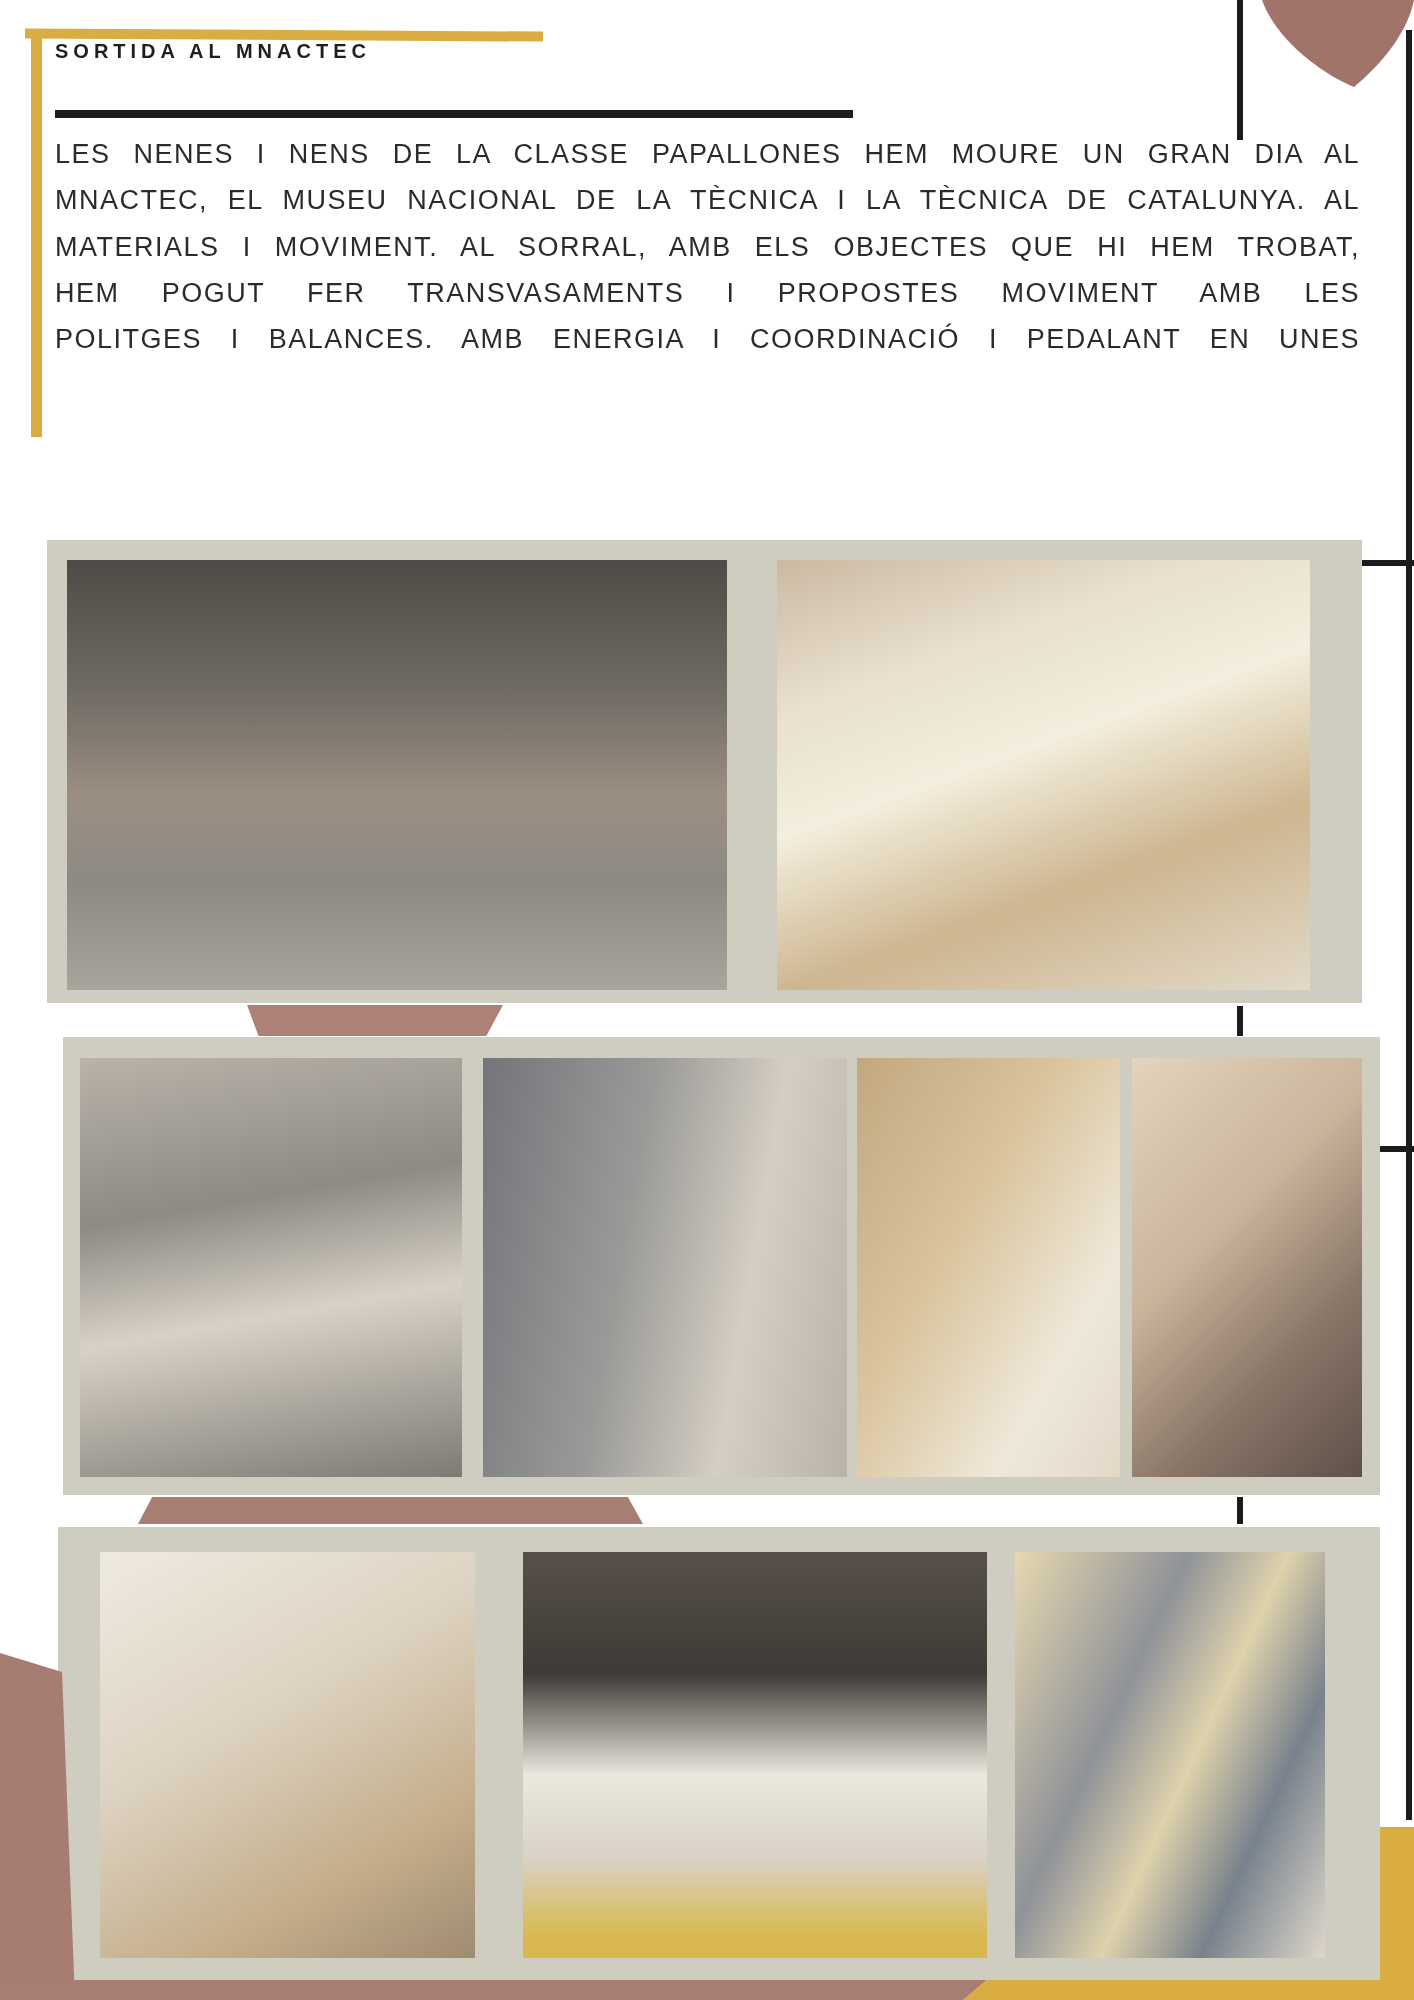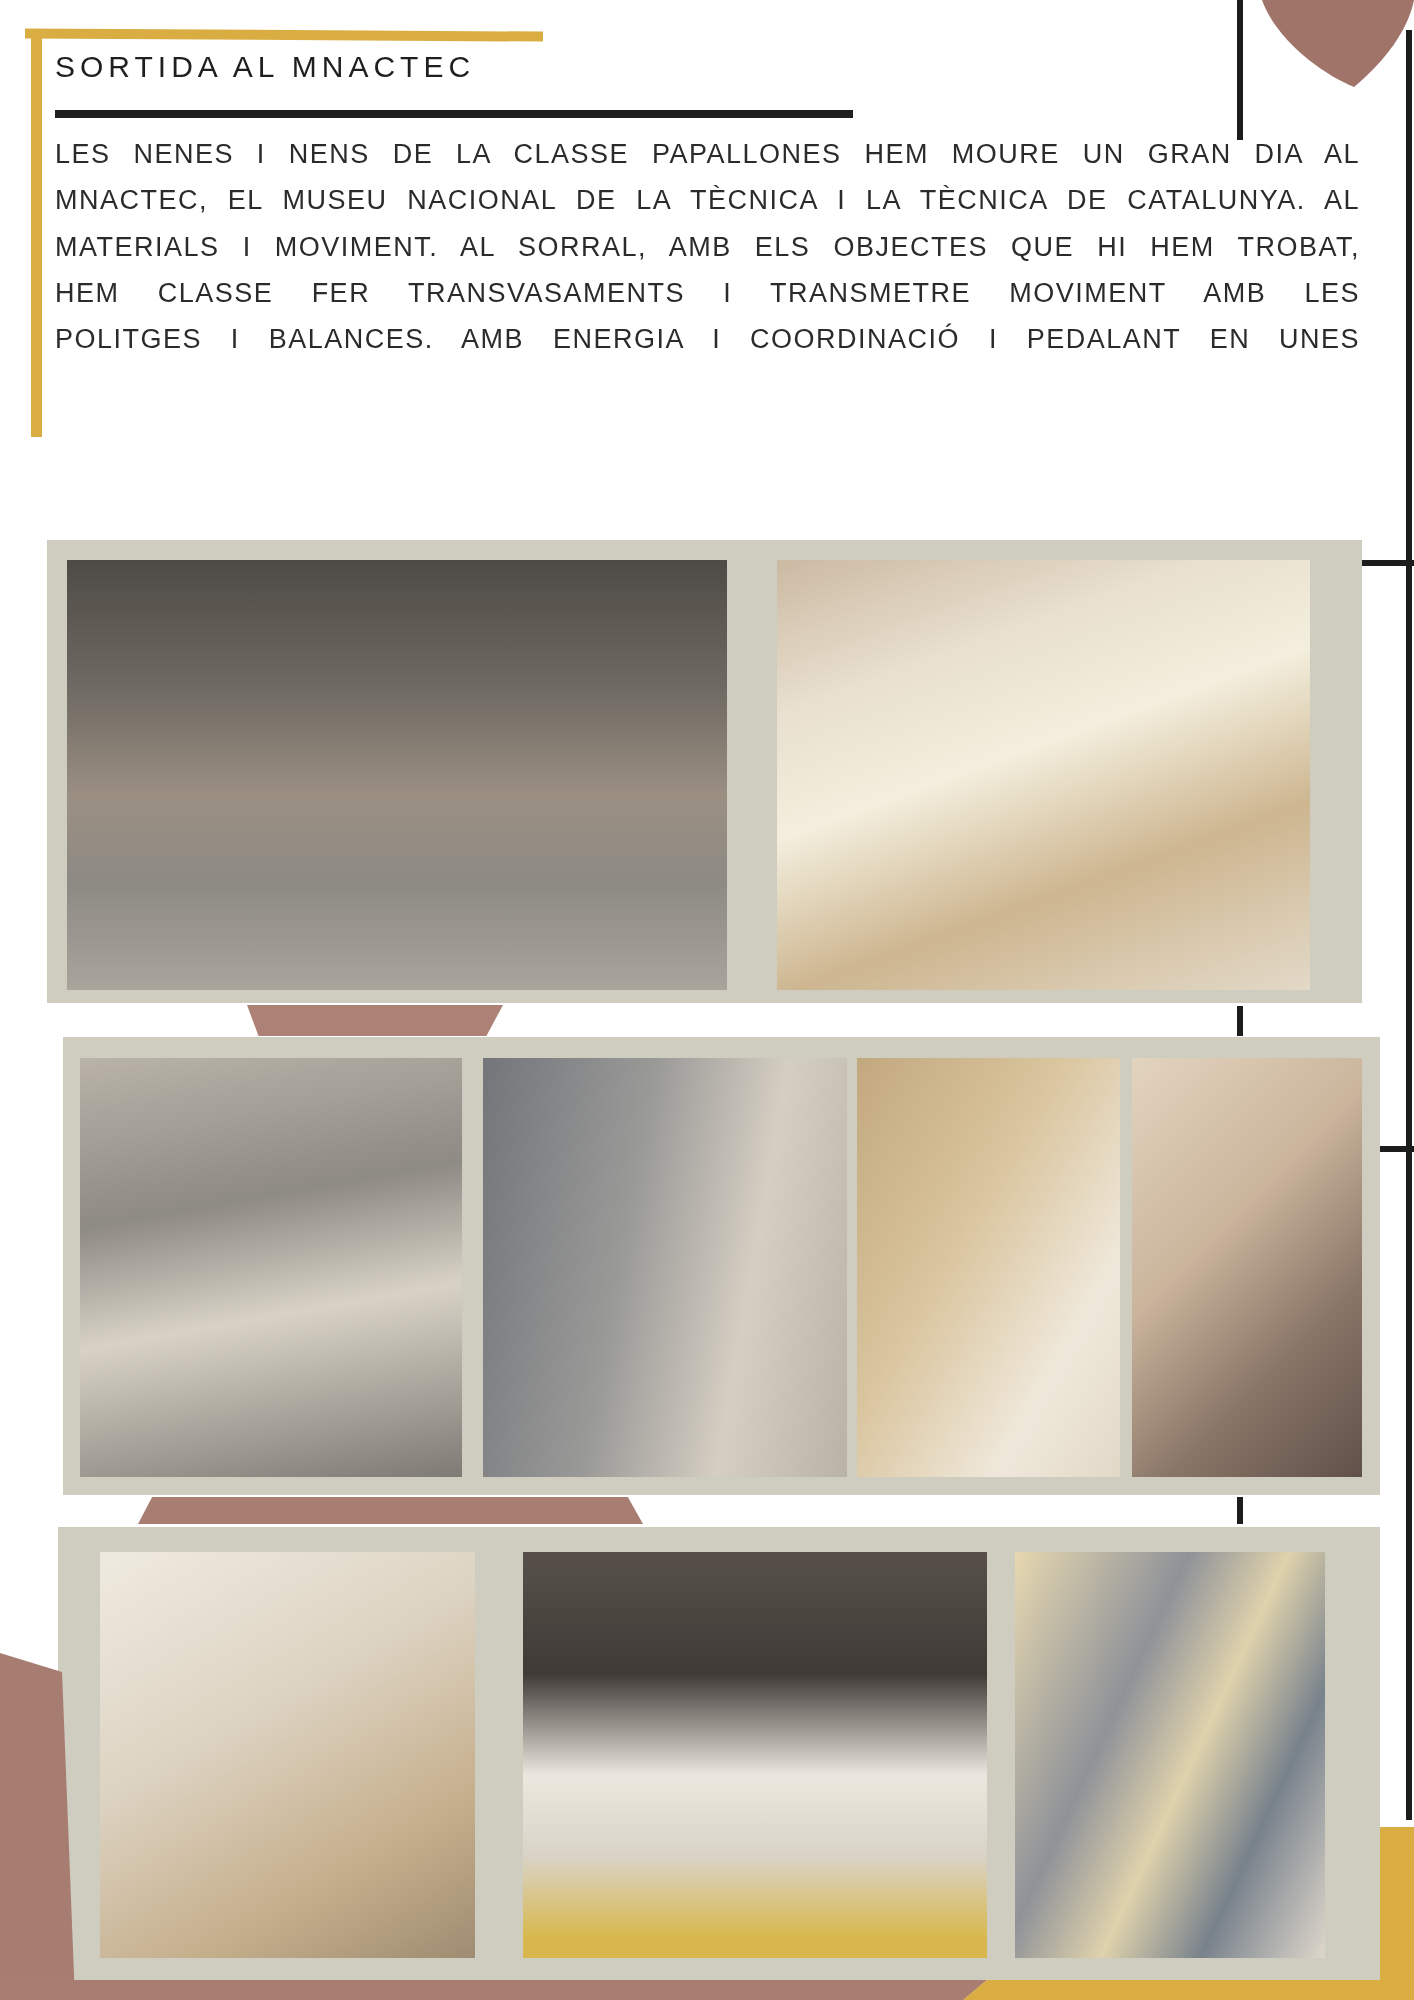--- a/index.html
+++ b/index.html
@@ -5,21 +5,21 @@
   html,body{margin:0;padding:0;}
   body{width:1414px;height:2000px;position:relative;background:#ffffff;
        font-family:"Liberation Sans", sans-serif;overflow:hidden;}
   .abs{position:absolute;}
 
   
   .gold{background:#d9ad41;}
   .blackline{background:#1c1c1c;}
 
   
-  .title{left:55px;top:50px;font-size:30px;font-weight:400;letter-spacing:5px;
+  .title{left:55px;top:40px;font-size:20px;font-weight:700;letter-spacing:5px;
          color:#1f1f1f;white-space:nowrap;}
   .rule{left:55px;top:110px;width:798px;height:8px;background:#1f1f1f;}
   .para{left:55px;top:131px;width:1305px;color:#2b2b2b;font-size:27px;
         letter-spacing:1.5px;line-height:46.3px;}
   .para .line{text-align:justify;text-align-last:justify;white-space:normal;}
   .para .line.last{text-align-last:left;}
 
   
   .strip{background:#cfccc0;}
   .photo{position:absolute;}
@@ -62,21 +62,21 @@
 <div class="abs blackline" style="left:1237px;top:1006px;width:6px;height:30px;"></div>
 <div class="abs blackline" style="left:1237px;top:1497px;width:6px;height:27px;"></div>
 
 <div class="abs title">SORTIDA AL MNACTEC</div>
 <div class="abs rule"></div>
 
 <div class="abs para">
   <div class="line">LES NENES I NENS DE LA CLASSE PAPALLONES HEM MOURE UN GRAN DIA AL</div>
   <div class="line">MNACTEC, EL MUSEU NACIONAL DE LA TÈCNICA I LA TÈCNICA DE CATALUNYA. AL</div>
   <div class="line">MATERIALS I MOVIMENT. AL SORRAL, AMB ELS OBJECTES QUE HI HEM TROBAT,</div>
-  <div class="line">HEM CLASSE FER TRANSVASAMENTS I TRANSMETRE MOVIMENT AMB LES</div>
+  <div class="line">HEM POGUT FER TRANSVASAMENTS I PROPOSTES MOVIMENT AMB LES</div>
   <div class="line">POLITGES I BALANCES. AMB ENERGIA I COORDINACIÓ I PEDALANT EN UNES</div>
 </div>
 
 <div class="abs strip" style="left:47px;top:540px;width:1315px;height:463px;">
   <div class="photo r1p1" style="left:20px;top:20px;width:660px;height:430px;" title="group of children seated in front of vintage electrical control panels"></div>
   <div class="photo r1p2" style="left:730px;top:20px;width:533px;height:430px;" title="children drawing in sand on an illuminated sand table"></div>
 </div>
 
 <div class="abs trap1"></div>
 

